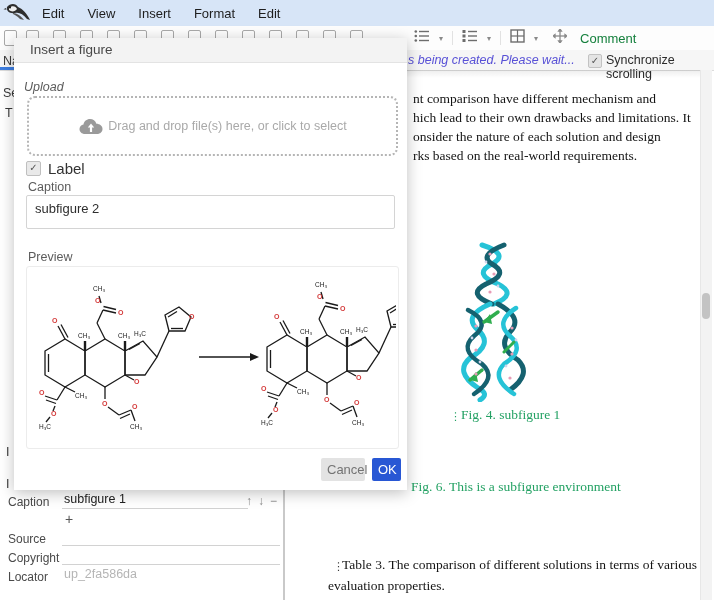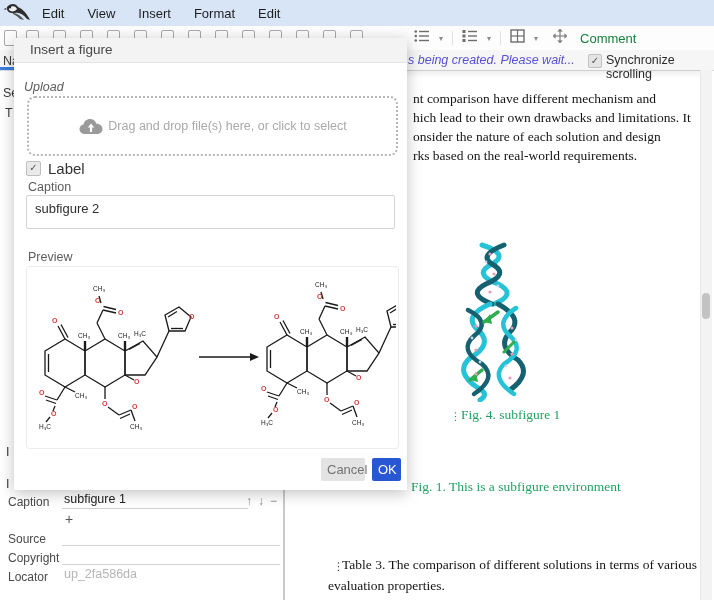--- a/index.html
+++ b/index.html
@@ -224,21 +224,21 @@
         <circle cx="28" cy="120" r="1.4"></circle>
           <circle cx="64" cy="98" r="1.4"></circle>
           <circle cx="54" cy="124" r="1.4"></circle>
       </g>
     </svg>
   </div>
 
   <span class="abs green handle" style="left:450px;top:410px;">⋮</span>
   <span class="abs doc-line green" style="left:461px;top:407px;">Fig. 4. subfigure 1</span>
 
-  <span class="abs doc-line green" style="left:411px;top:479px;">Fig. 1. This is a subfigure environment</span>
+  <span class="abs doc-line green" style="left:411px;top:479px;">Fig. 6. This is a subfigure environment</span>
 
   <span class="abs handle" style="left:333px;top:560px;color:#3a3a3a;">⋮</span>
   <span class="abs doc-line" style="left:342px;top:557px;">Table 3. The comparison of different solutions in terms of various</span>
   <span class="abs doc-line" style="left:328px;top:578px;">evaluation properties.</span>
 
   <div class="abs scroll-track"></div>
   <div class="abs scroll-thumb"></div>
 
   <div class="abs modal">
     <div class="modal-header">

